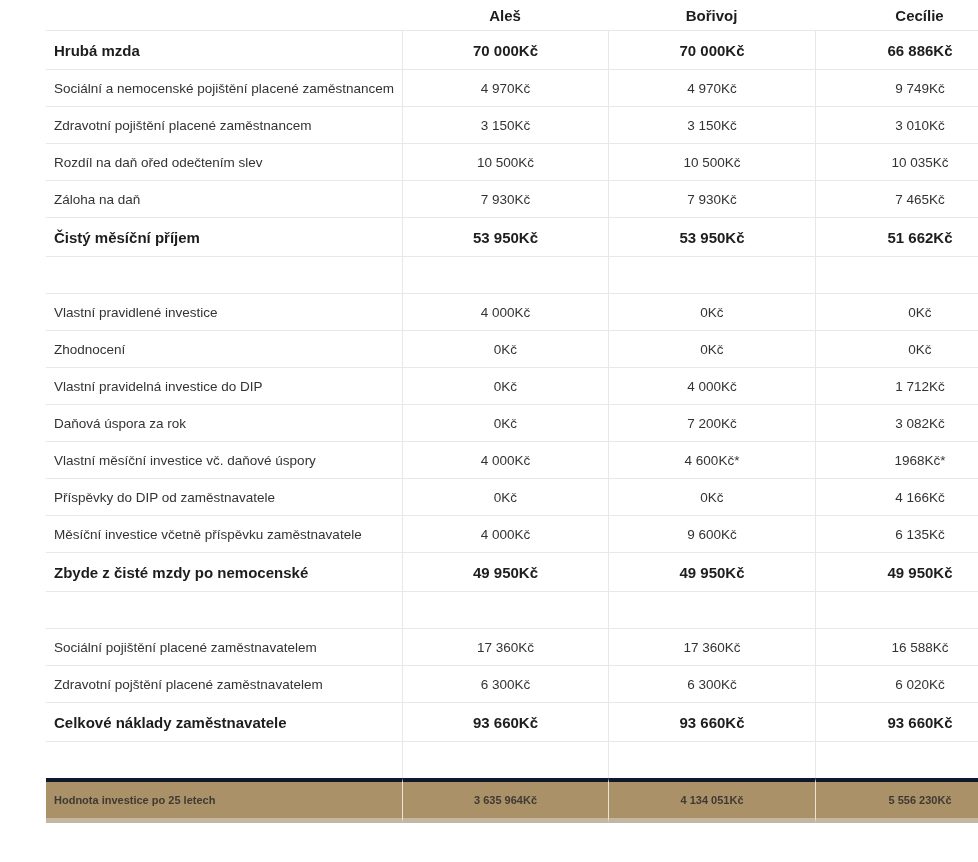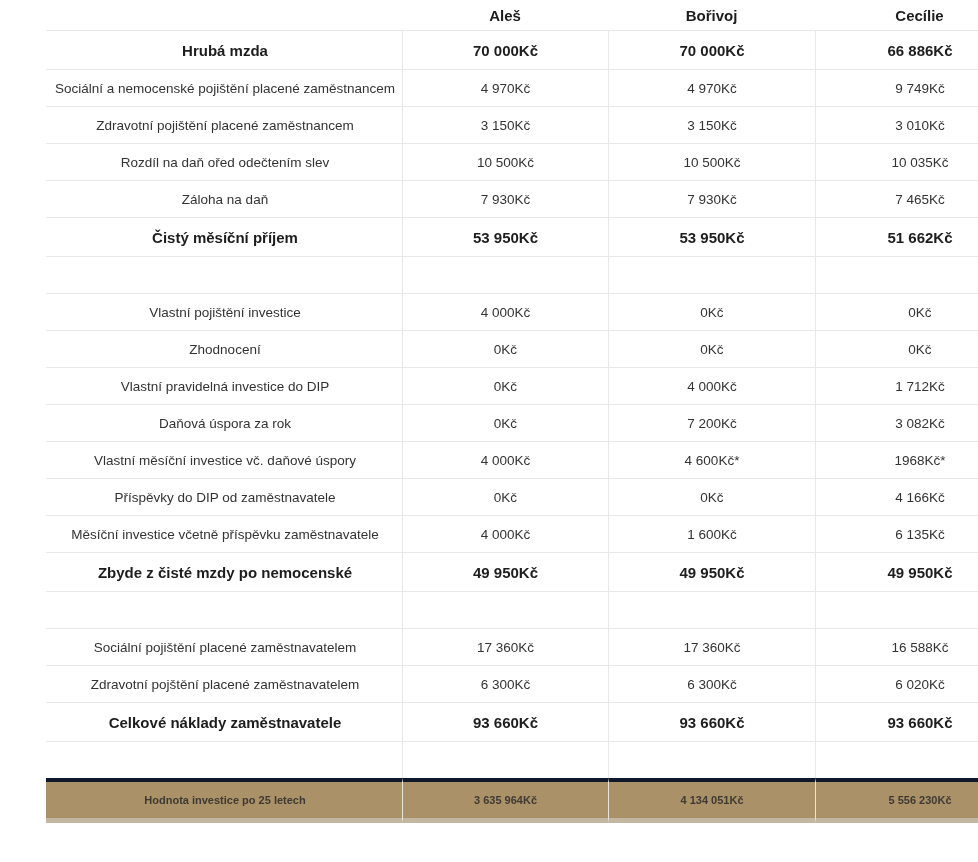--- a/index.html
+++ b/index.html
@@ -42,21 +42,21 @@
   tbody td {
     height: 36px;
     padding: 0;
     vertical-align: middle;
     font-size: 13.5px;
     color: #333333;
     border-top: 1px solid #e8e8e8;
     background: #ffffff;
   }
   tbody td.label {
-    text-align: center;
+    text-align: left;
     padding-left: 8px;
     padding-right: 6px;
   }
   tbody td.val {
     text-align: center;
     border-left: 1px solid #e8e8e8;
   }
 
   tbody tr.bold td {
     height: 38px;
@@ -141,21 +141,21 @@
           <td class="val">53 950Kč</td>
           <td class="val">51 662Kč</td>
         </tr>
         <tr class="spacer">
           <td class="label"></td>
           <td class="val"></td>
           <td class="val"></td>
           <td class="val"></td>
         </tr>
         <tr class="normal">
-          <td class="label">Vlastní pojištění investice</td>
+          <td class="label">Vlastní pravidlené investice</td>
           <td class="val">4 000Kč</td>
           <td class="val">0Kč</td>
           <td class="val">0Kč</td>
         </tr>
         <tr class="normal">
           <td class="label">Zhodnocení</td>
           <td class="val">0Kč</td>
           <td class="val">0Kč</td>
           <td class="val">0Kč</td>
         </tr>
@@ -179,21 +179,21 @@
         </tr>
         <tr class="normal">
           <td class="label">Příspěvky do DIP od zaměstnavatele</td>
           <td class="val">0Kč</td>
           <td class="val">0Kč</td>
           <td class="val">4 166Kč</td>
         </tr>
         <tr class="normal">
           <td class="label">Měsíční investice včetně příspěvku zaměstnavatele</td>
           <td class="val">4 000Kč</td>
-          <td class="val">1 600Kč</td>
+          <td class="val">9 600Kč</td>
           <td class="val">6 135Kč</td>
         </tr>
         <tr class="bold">
           <td class="label">Zbyde z čisté mzdy po nemocenské</td>
           <td class="val">49 950Kč</td>
           <td class="val">49 950Kč</td>
           <td class="val">49 950Kč</td>
         </tr>
         <tr class="spacer">
           <td class="label"></td>

